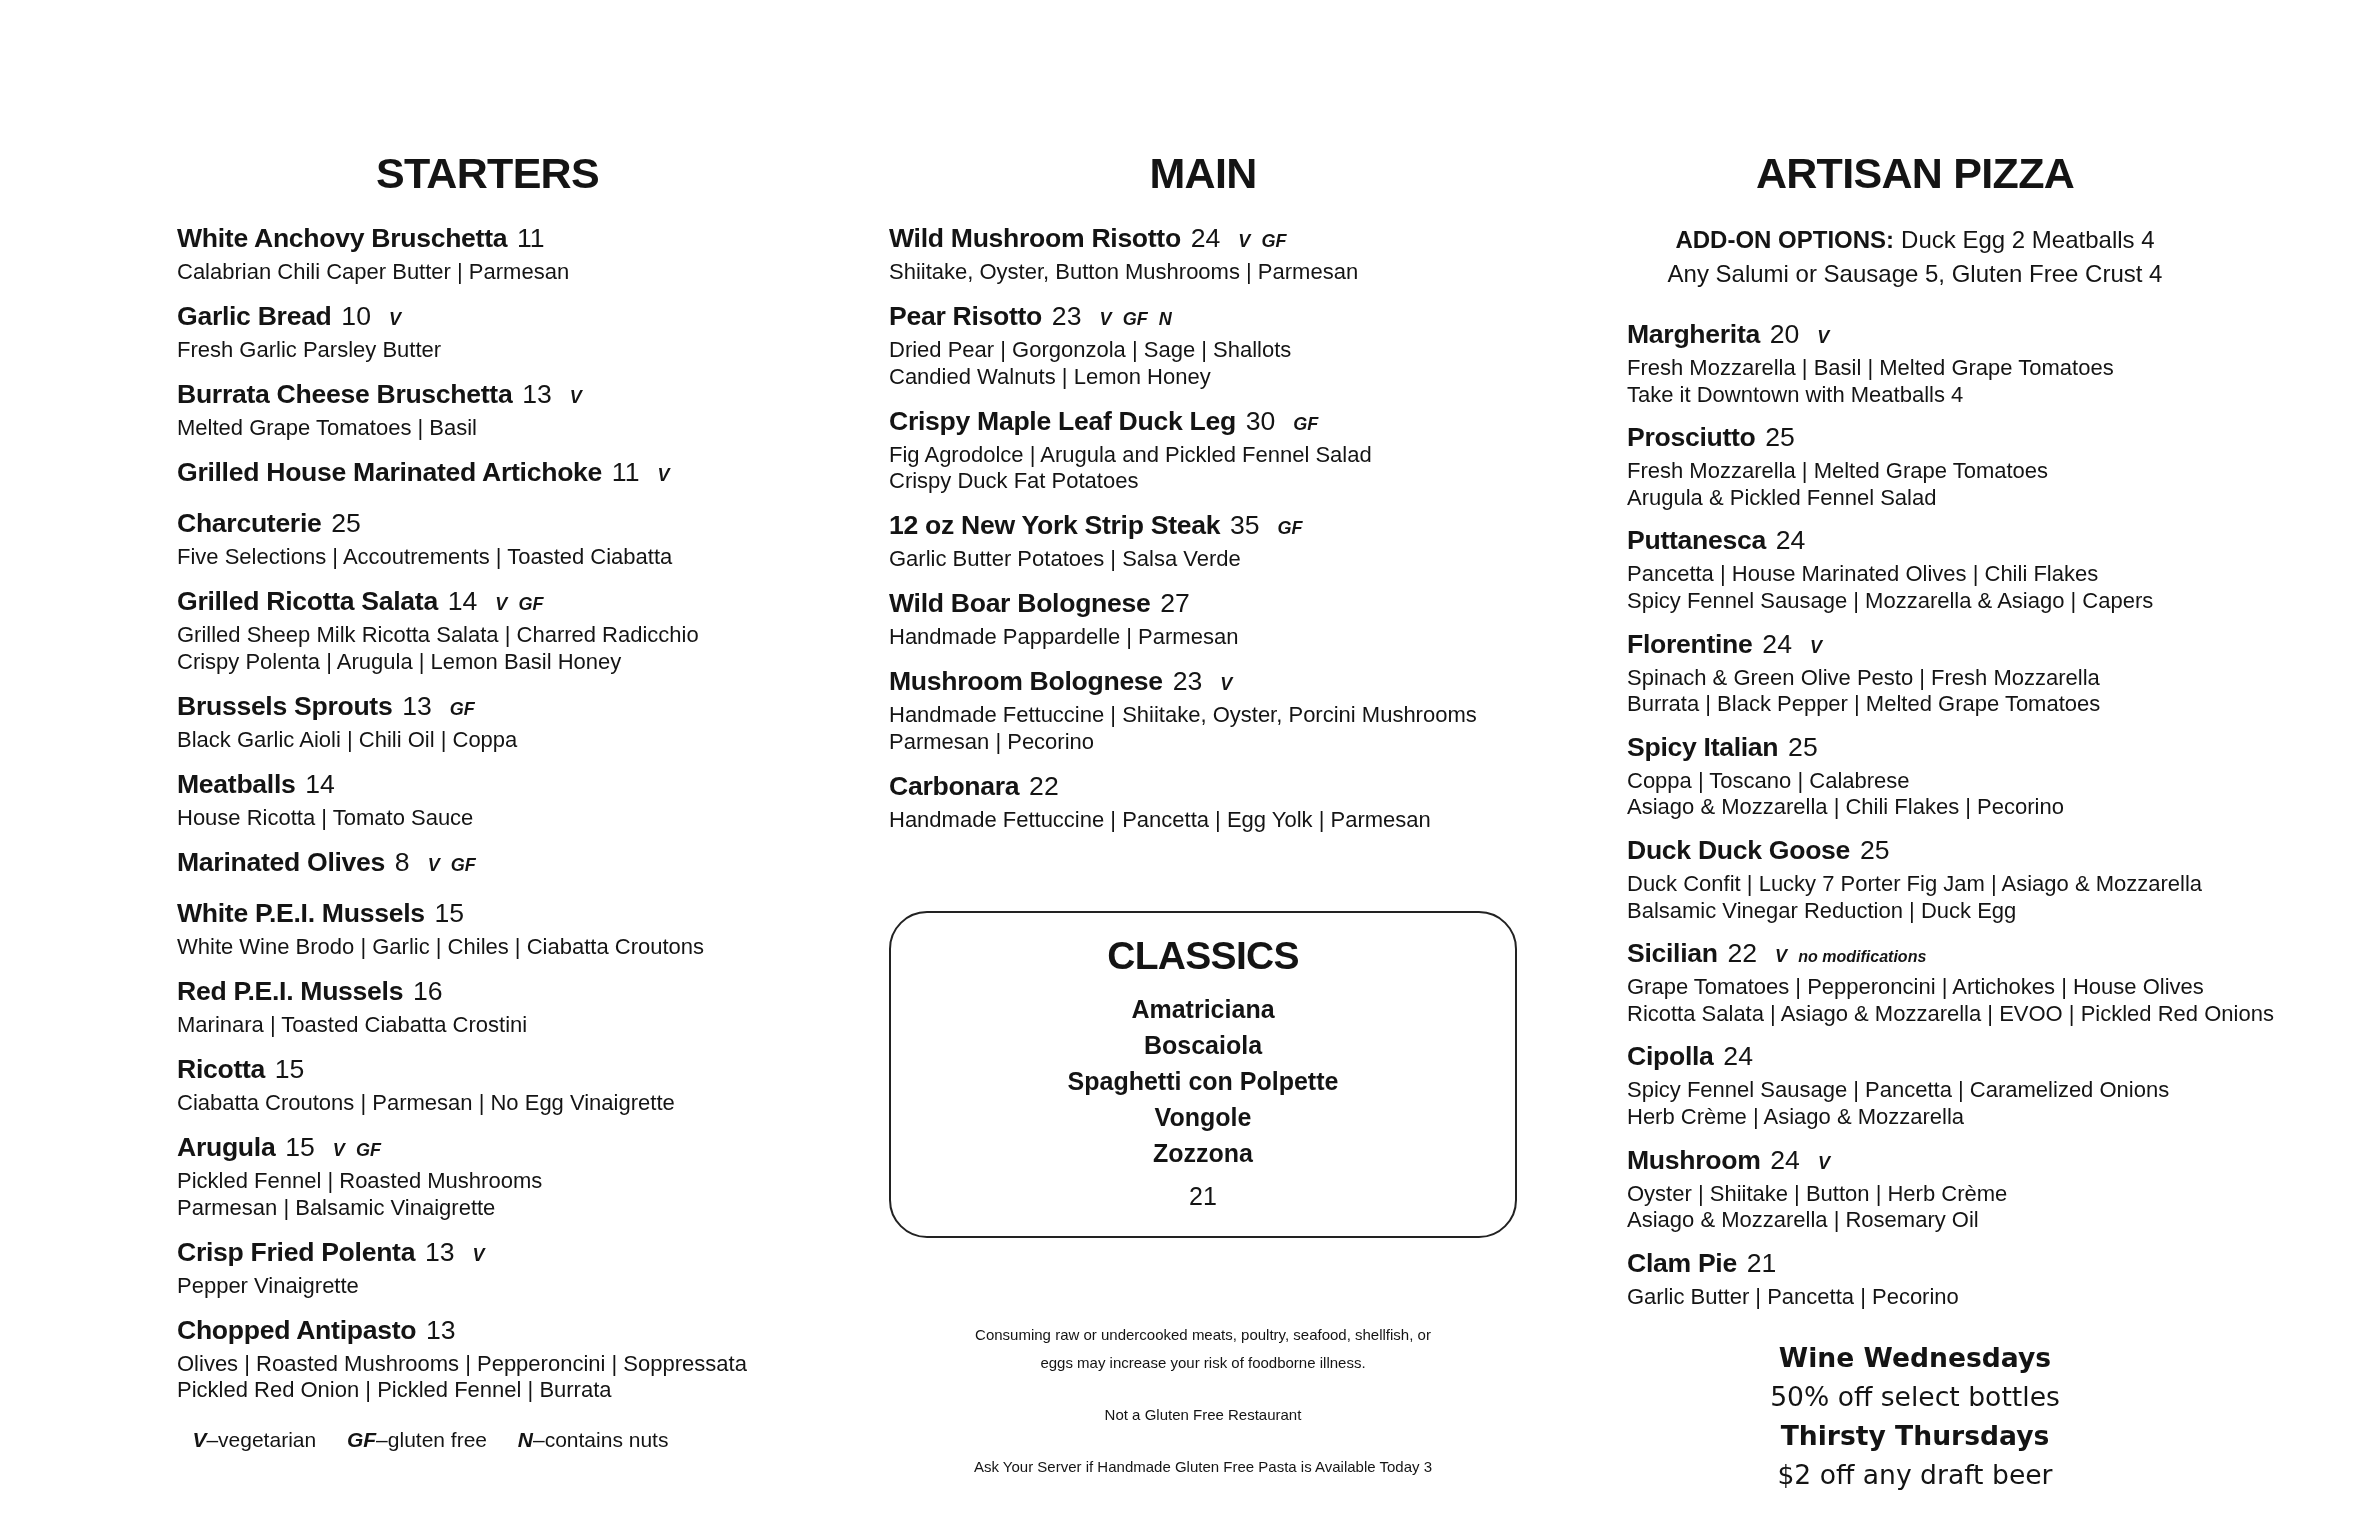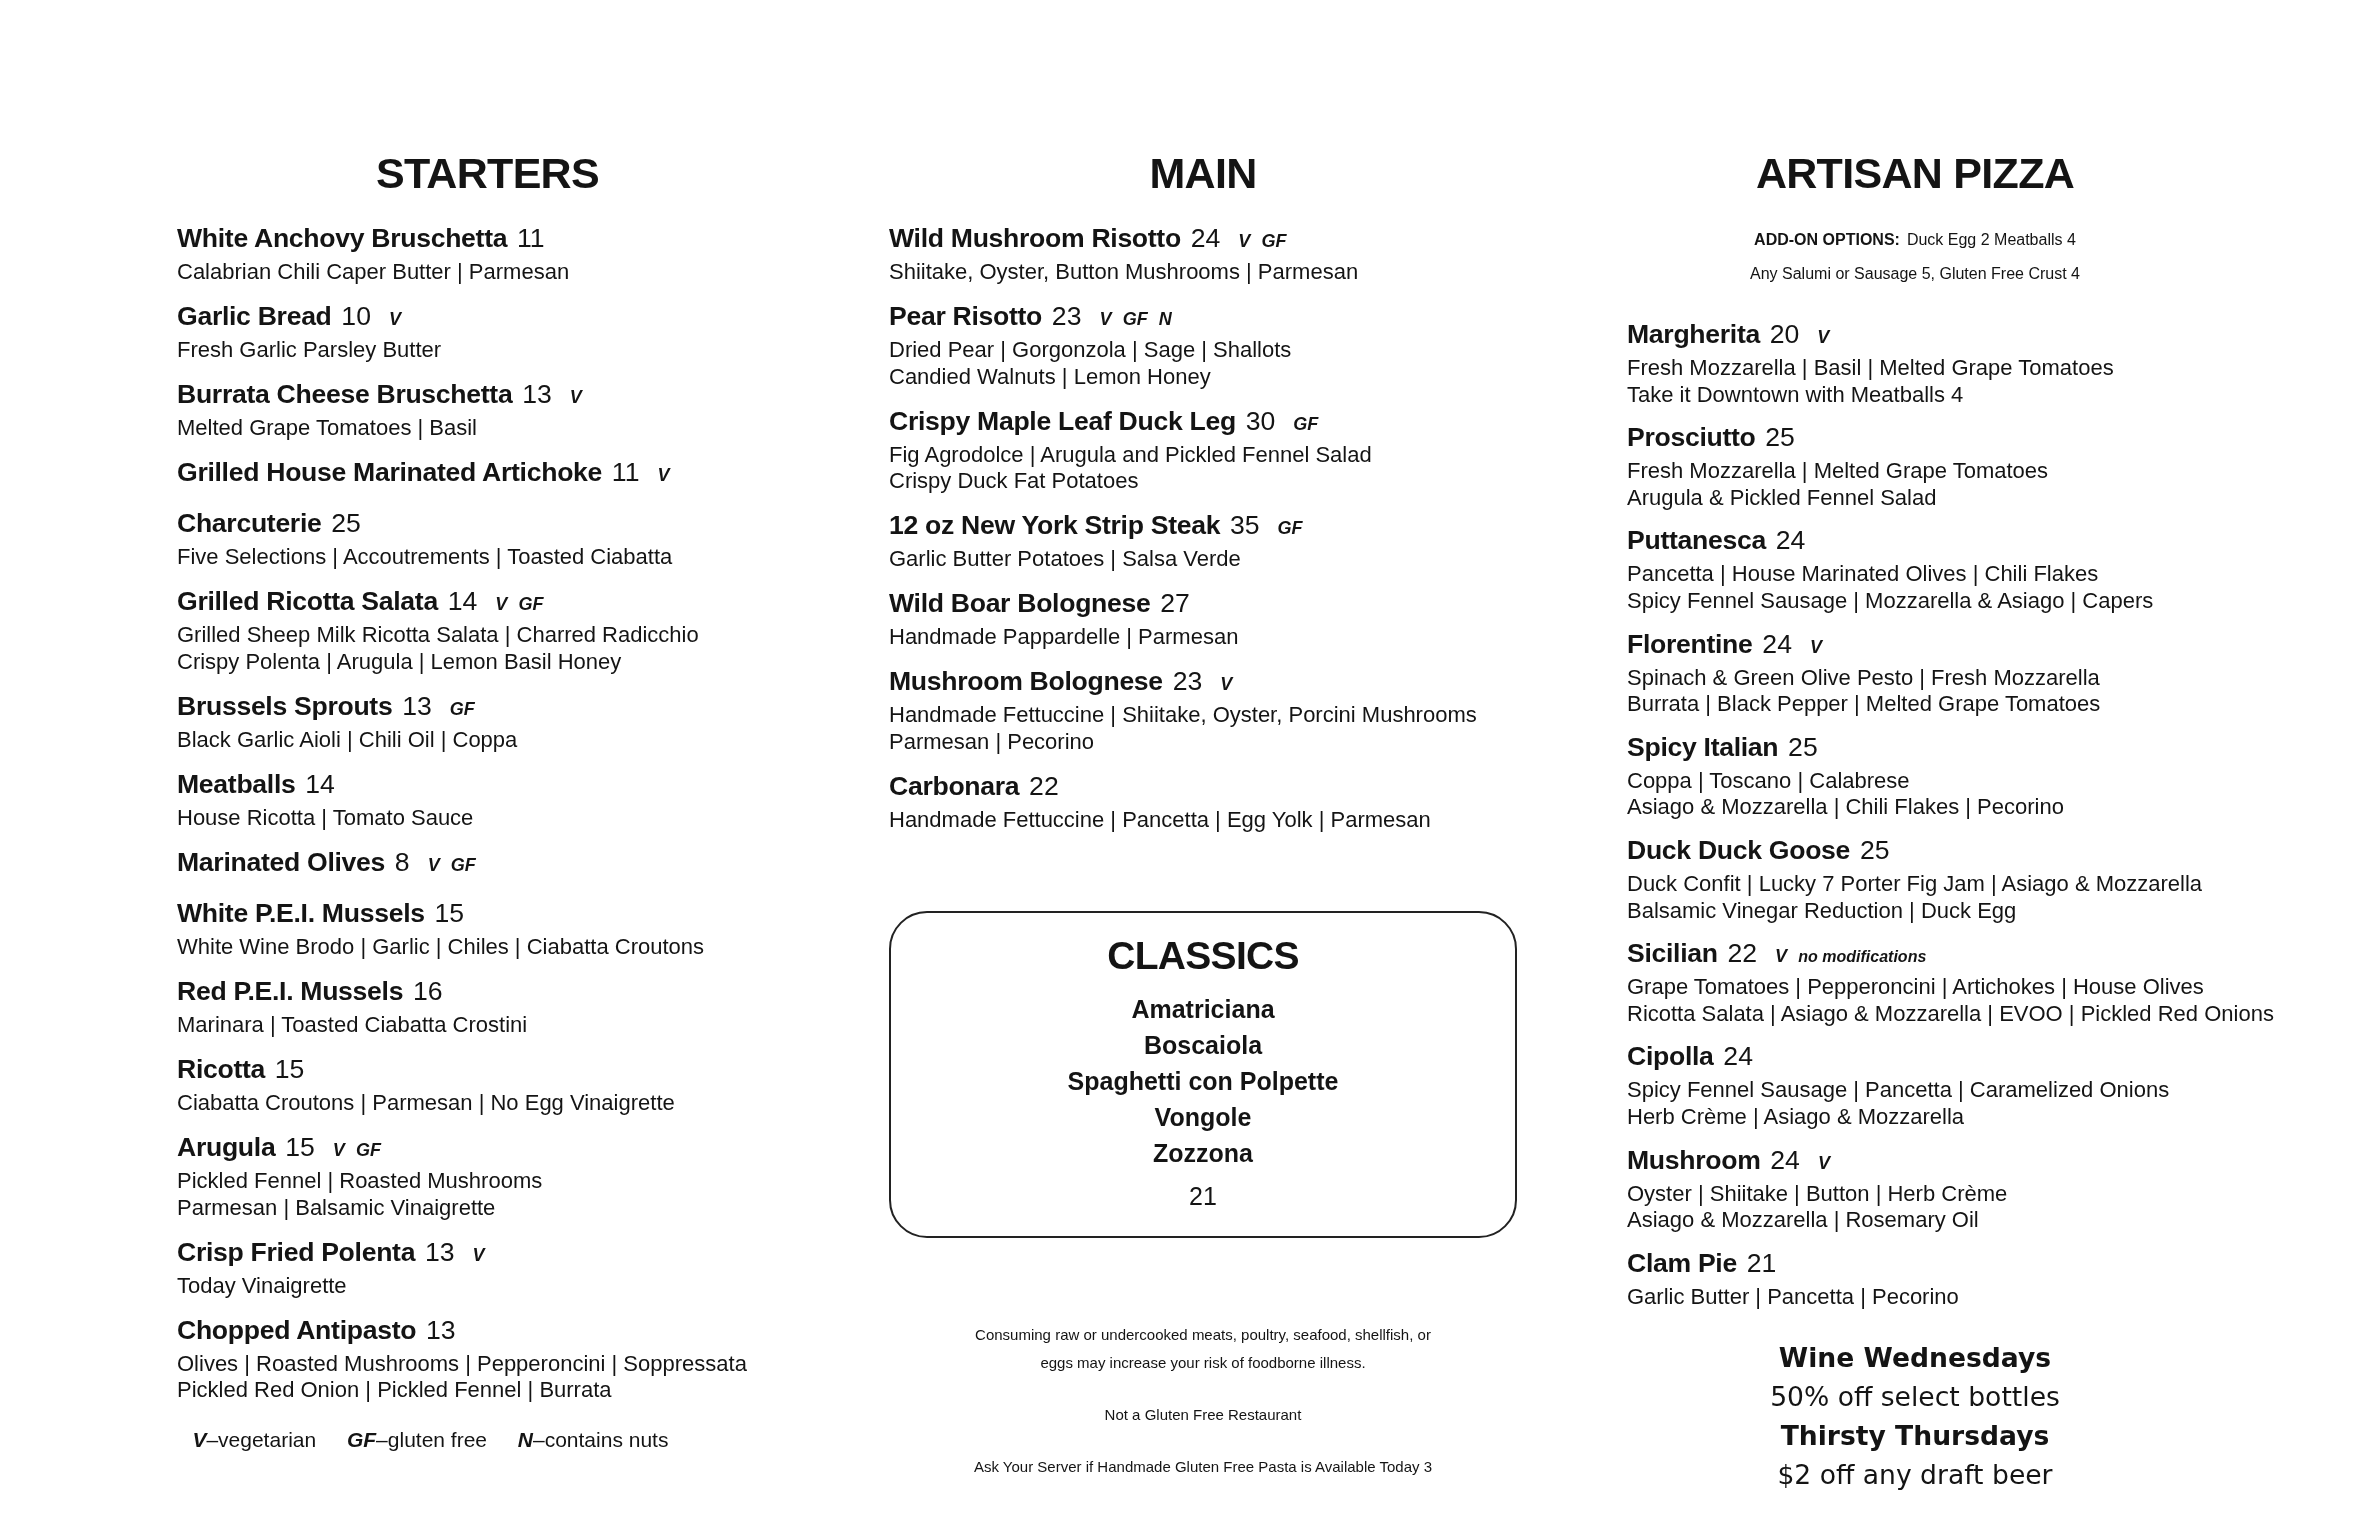--- a/index.html
+++ b/index.html
@@ -26,21 +26,21 @@
   .item-price{font-size:26.6px;font-weight:400;margin-left:9.8px;}
   .item-badge{font-size:18px;font-weight:700;font-style:italic;margin-left:18px;}
   .item-badge + .item-badge{margin-left:11.2px;}
   .item-note{font-size:16px;font-weight:700;font-style:italic;margin-left:11.2px;}
   .item-desc{font-size:22px;line-height:26.6px;white-space:nowrap;}
 
   .legend{margin-top:24px;text-align:left;font-size:21px;white-space:nowrap;}
   .legend-entry{margin:0 15.4px;}
   .legend-key{font-weight:700;font-style:italic;}
 
-  .addon{text-align:center;font-size:16px;line-height:34px;margin-bottom:28px;}
+  .addon{text-align:center;font-size:24px;line-height:34px;margin-bottom:28px;}
   .addon-lead{font-weight:700;}
   .addon-rest{margin-left:7px;}
 
   .classics-box{
     margin-top:78px;border:2.1px solid #222222;border-radius:38px;
     text-align:center;padding:22px 14px 25px 14px;background:#ffffff;
   }
   .classics-title{font-size:39px;font-weight:700;letter-spacing:-0.7px;margin-bottom:12.6px;line-height:1.1;}
   .classic-item{font-size:25px;font-weight:700;line-height:36px;}
   .classics-price{font-size:25px;font-weight:400;margin-top:11.2px;}
@@ -109,21 +109,21 @@
         <div class="item-line"><span class="item-name">Ricotta</span><span class="item-price">15</span></div>
         <div class="item-desc">Ciabatta Croutons | Parmesan | No Egg Vinaigrette</div>
       </div>
       <div class="item">
         <div class="item-line"><span class="item-name">Arugula</span><span class="item-price">15</span><span class="item-badge">V</span><span class="item-badge">GF</span></div>
         <div class="item-desc">Pickled Fennel | Roasted Mushrooms</div>
         <div class="item-desc">Parmesan | Balsamic Vinaigrette</div>
       </div>
       <div class="item">
         <div class="item-line"><span class="item-name">Crisp Fried Polenta</span><span class="item-price">13</span><span class="item-badge">V</span></div>
-        <div class="item-desc">Today Vinaigrette</div>
+        <div class="item-desc">Pepper Vinaigrette</div>
       </div>
       <div class="item">
         <div class="item-line"><span class="item-name">Chopped Antipasto</span><span class="item-price">13</span></div>
         <div class="item-desc">Olives | Roasted Mushrooms | Pepperoncini | Soppressata</div>
         <div class="item-desc">Pickled Red Onion | Pickled Fennel | Burrata</div>
       </div>
     </div>
   <div class="legend"><span class="legend-entry"><span class="legend-key">V</span><span class="legend-label">–vegetarian</span></span><span class="legend-entry"><span class="legend-key">GF</span><span class="legend-label">–gluten free</span></span><span class="legend-entry"><span class="legend-key">N</span><span class="legend-label">–contains nuts</span></span></div>
 </section>
 

